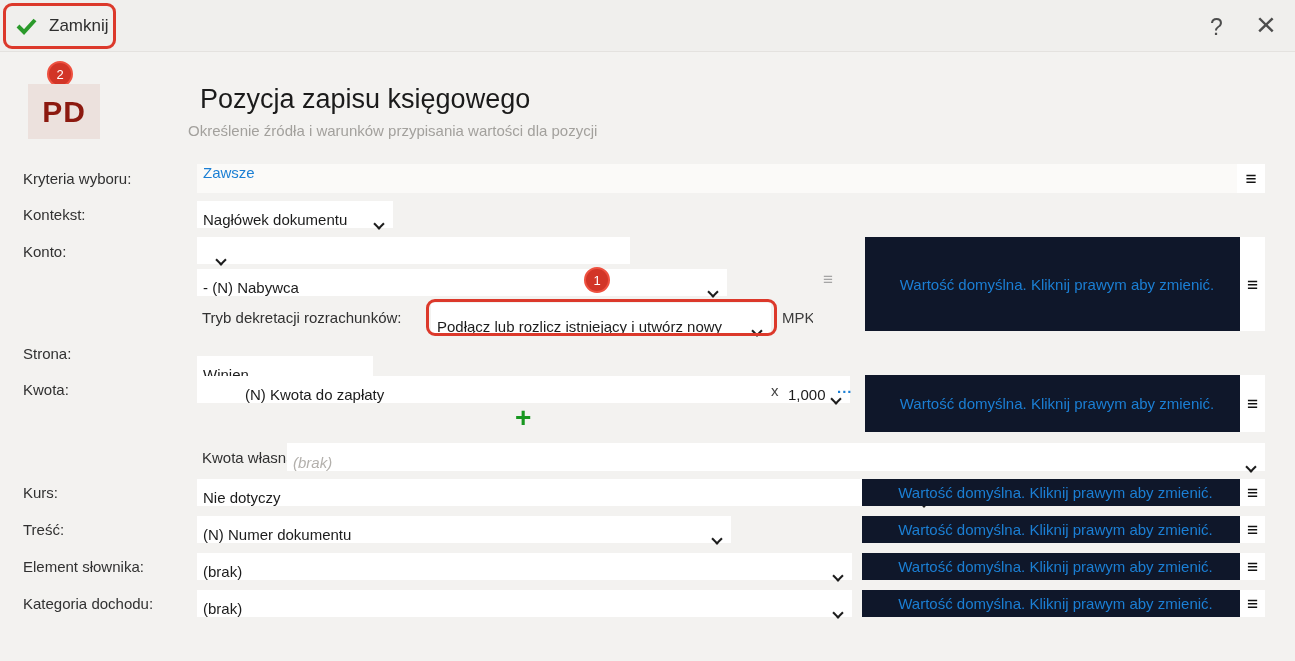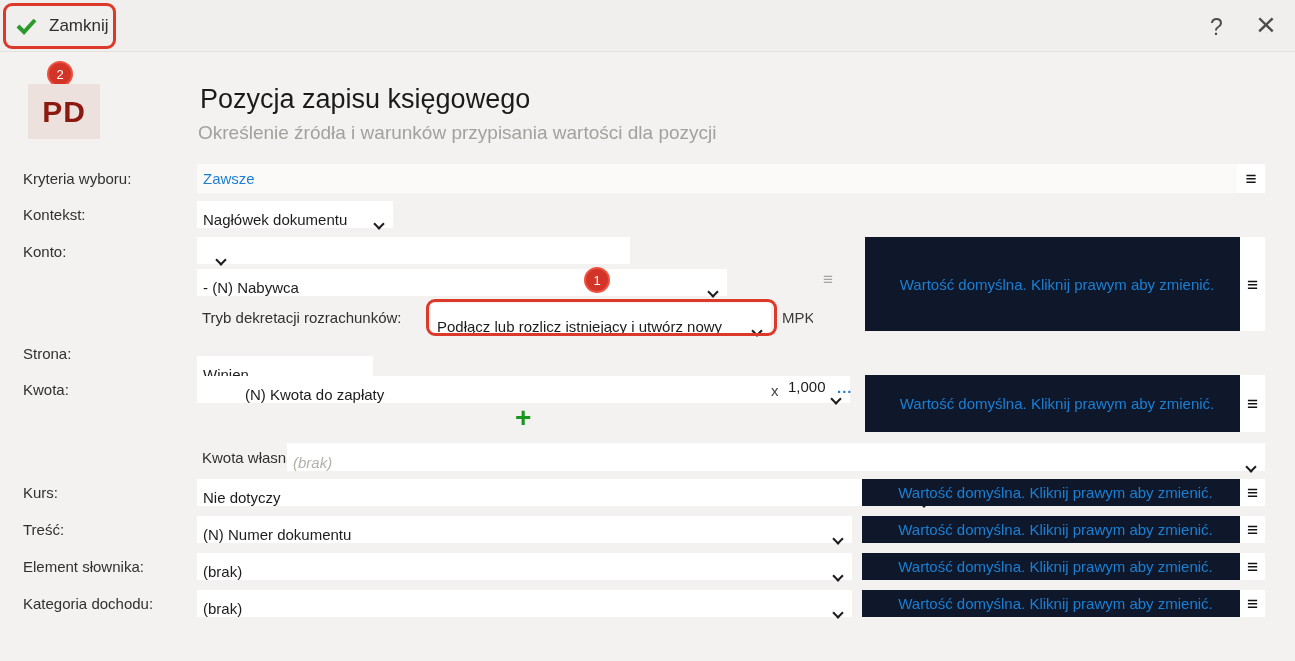--- a/index.html
+++ b/index.html
@@ -13,33 +13,33 @@
              font-size:17px; color:#2f2f2f; cursor:default; }
   .annot-box { border:3px solid #dc392b; border-radius:9px; pointer-events:none; }
   .badge { width:26px; height:26px; border-radius:50%; background:#d23527; border:2.5px solid #ee5140;
            color:#fff; font-size:13px; display:flex; align-items:center; justify-content:center; }
   .winicon { color:#4d4d4d; text-align:center; }
 
   
   .logo { left:28px; top:84px; width:72px; height:55px; background:#ece1dd; color:#8c190f;
           font-size:30px; font-weight:bold; display:flex; align-items:center; justify-content:center; letter-spacing:1px; }
   .title { left:200px; top:84px; font-size:27px; color:#1b1b1b; }
-  .subtitle { left:198px; top:122px; font-size:19px; color:#a3a19d; }
+  .subtitle { left:188px; top:122px; font-size:15px; color:#a3a19d; }
 
   
   .lbl { font-size:15px; color:#313131; white-space:nowrap; }
   .dd  { background:#fff; height:27px; display:flex; align-items:flex-end; justify-content:space-between;
          padding:0 10px 0 6px; font-size:15px; color:#1c1c1c; white-space:nowrap; }
   .chev { width:8px; height:8px; border-right:2px solid #1c1c1c; border-bottom:2px solid #1c1c1c;
           transform:rotate(45deg); flex:none; margin-left:14px; margin-top:-4px; }
   .burger { font-size:19px; color:#121212; line-height:1; }
   .panel { background:#0f172a; display:flex; align-items:center; padding-left:9px; font-size:15px;justify-content:center; }
   .hint { color:#1b7fd4; white-space:nowrap; }
   .strip { background:#fff; display:flex; align-items:center; justify-content:center; }
-  .field-ro { background:#fbfaf8; height:29px; display:flex; align-items:center; padding-left:6px; font-size:15px; }
+  .field-ro { background:#fbfaf8; height:29px; display:flex; padding-left:6px; font-size:15px; }
   .blue { color:#1b7fd4; }
   .plus { color:#17971f; font-size:28px; font-weight:bold; line-height:1; }
   .placeholder { font-style:italic; color:#b3b0ac; }
   .clip { overflow:hidden; height:20px; font-size:15px; color:#3c3c3c; white-space:nowrap; }
 </style>
 </head>
 <body>
 
 <div class="abs topbar"></div>
 
@@ -108,21 +108,21 @@
   <span>Winien</span>
   <span class="chev"></span>
 </div>
 
 <div class="abs lbl" style="left:23px; top:381px;">Kwota:</div>
 <div class="abs dd" style="left:197px; top:376px; width:653px;padding-left:48px;">
   <span>(N) Kwota do zapłaty</span>
   <span class="chev"></span>
 </div>
 <div class="abs lbl" style="left:771px; top:382px; color:#444;">x</div>
-<div class="abs dd" style="left:784px; top:376px; width:30px; padding:8px 4px;">
+<div class="abs dd" style="left:784px; top:376px; width:30px; padding:0 4px;">
   <span>1,000</span>
 </div>
 <div class="abs blue" style="left:837px; top:379px; font-size:15px; font-weight:bold; letter-spacing:1px;">...</div>
 
 <div class="abs panel" style="left:865px; top:375px; width:375px; height:57px;">
   <span class="hint">Wartość domyślna. Kliknij prawym aby zmienić.</span>
 </div>
 <div class="abs strip" style="left:1240px; top:375px; width:25px; height:57px;">
   <span class="burger">≡</span>
 </div>
@@ -141,21 +141,21 @@
   <span class="chev"></span>
 </div>
 <div class="abs panel" style="left:862px; top:479px; width:378px; height:27px;">
   <span class="hint">Wartość domyślna. Kliknij prawym aby zmienić.</span>
 </div>
 <div class="abs strip" style="left:1240px; top:479px; width:25px; height:27px;">
   <span class="burger">≡</span>
 </div>
 
 <div class="abs lbl" style="left:23px; top:521px;">Treść:</div>
-<div class="abs dd" style="left:197px; top:516px; width:655px;">
+<div class="abs dd" style="left:197px; top:516px; width:534px;">
   <span>(N) Numer dokumentu</span>
   <span class="chev"></span>
 </div>
 <div class="abs panel" style="left:862px; top:516px; width:378px; height:27px;">
   <span class="hint">Wartość domyślna. Kliknij prawym aby zmienić.</span>
 </div>
 <div class="abs strip" style="left:1240px; top:516px; width:25px; height:27px;">
   <span class="burger">≡</span>
 </div>
 

